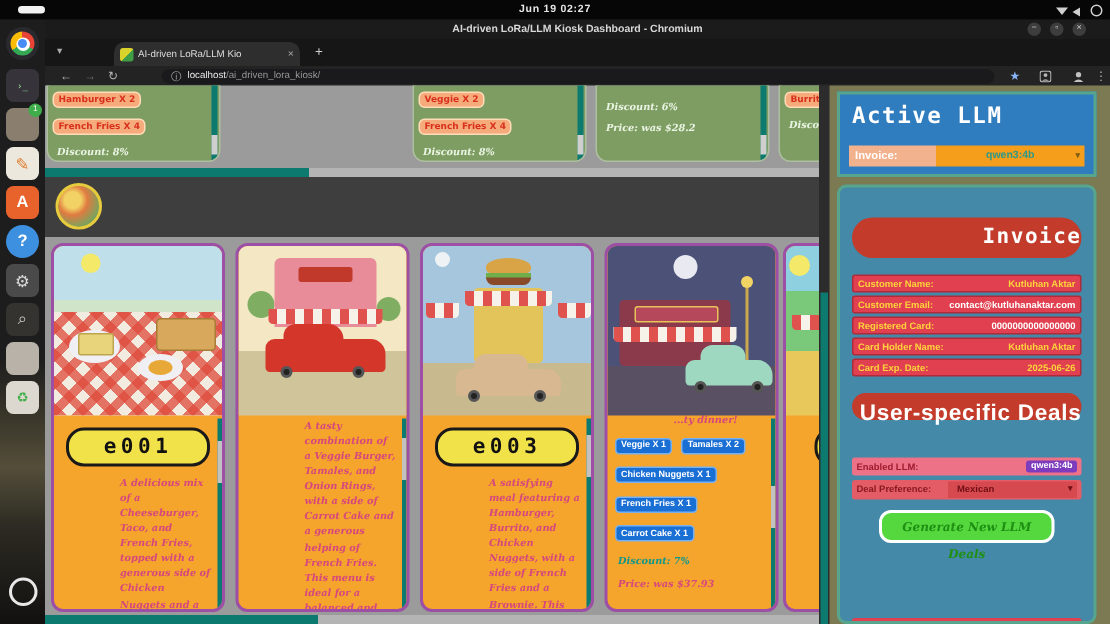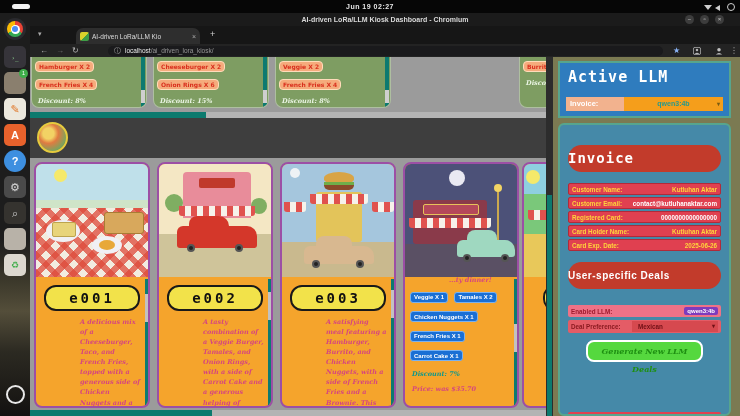--- a/index.html
+++ b/index.html
@@ -60,21 +60,21 @@
   #vthumb{position:absolute;left:1px;top:138px;width:5px;height:221px;background:#0c7a6e;}
   
   #rpanel{position:absolute;left:553px;top:57px;width:187px;height:359px;background:#7b7a52;}
   #cardA{position:absolute;left:5px;top:4px;width:173px;height:57px;background:#2f7cbe;border:2px solid #57a58d;border-radius:0;box-sizing:border-box;}
   #allm{margin:5px 0 0 8px;font-family:"DejaVu Sans Mono",monospace;font-weight:bold;font-size:15px;color:#fff;letter-spacing:1px;}
   #chrow{position:absolute;left:6px;right:6px;top:34px;height:14px;display:flex;}
   #chlabel{width:58px;background:#f2b28e;color:#fff;font-weight:bold;font-size:7.5px;line-height:14px;padding-left:4px;box-sizing:border-box;}
   #chselect{flex:1;background:#f59e1b;color:#29998a;font-weight:bold;font-size:7px;line-height:14px;text-align:center;position:relative;}
   #chselect .caret{position:absolute;right:3px;top:0;color:#7c5c12;font-size:6px;}
   #cardB{position:absolute;left:5px;top:66px;width:173px;height:293px;background:#4589a8;border:2px solid #57a58d;border-radius:6px;box-sizing:border-box;overflow:hidden;}
-  .redpill{position:absolute;background:#c23b2b;border-radius:14px;color:#fff;text-align:left;
+  .redpill{position:absolute;background:#c23b2b;border-radius:14px;color:#fff;text-align:right;
     font-family:"DejaVu Sans Mono",monospace;font-weight:bold;}
   .irow{position:relative;height:12px;margin:0 8px 2px 8px;background:#e04050;border:1px solid #b12a3a;border-radius:2px;box-sizing:border-box;
     display:flex;justify-content:space-between;align-items:center;padding:0 3px;}
   .ilabel{font-size:6.3px;font-weight:bold;color:#ffd43b;}
   .ival{font-size:6.3px;font-weight:bold;}
   .val-y{color:#ffd43b;} .val-w{color:#fff;}
   #enrow{position:absolute;left:8px;right:8px;top:180px;height:12px;background:#ee7287;border-radius:2px;display:flex;justify-content:space-between;align-items:center;padding:0 3px;box-sizing:border-box;}
   #enlabel{font-size:6.3px;font-weight:bold;color:#9e1b2e;}
   #enval{background:#7d3bbd;color:#fff;font-size:6px;font-weight:bold;border-radius:2px;padding:1px 3px;}
   #prefrow{position:absolute;left:8px;right:8px;top:195px;height:13px;background:#e45c66;border-radius:2px;display:flex;align-items:center;box-sizing:border-box;padding:0 3px;}
@@ -171,31 +171,31 @@
     <span class="navic" style="left:700px;">⋮</span>
   </div>
 
   <div id="topmenus">
     <div class="gcard" style="left:2px;">
       <span class="badge-o">Hamburger X 2</span><span class="badge-o">French Fries X 4</span>
       <div class="gtext">Discount: 8%</div>
       
       <div class="gvbar"></div><div class="gvthumb"></div>
     </div>
-    <div class="gcard" style="left:124px;">
-      <span class="badge-o">Cheeseburger X 2</span><span class="badge-o">Onion Rings X 6</span>
-      <div class="gtext">Discount: 15%</div>
-      
-      <div class="gvbar"></div><div class="gvthumb"></div>
-    </div>
     <div class="gcard" style="left:246px;">
       <span class="badge-o">Veggie X 2</span><span class="badge-o">French Fries X 4</span>
       <div class="gtext">Discount: 8%</div>
       
       <div class="gvbar"></div><div class="gvthumb"></div>
+    </div>
+    <div class="gcard" style="left:368px;">
+      <div class="gtext" style="margin-top:12px;">Discount: 6%</div>
+      <div class="gtext">Price: was $28.2</div>
+      <div class="gvbar"></div>
+        <div class="gvthumb"></div>
     </div>
     <div class="gcard" style="left:490px;">
       <span class="badge-o">Burrito X</span>
       <div class="gtext">Discount:</div>
     </div>
     <div class="hscroll" style="top:55px;">
         <div class="hthumb" style="width:176px;"></div>
       </div>
   </div>
 
@@ -228,21 +228,20 @@
         <div style="position:absolute;left:6px;top:30px;width:18px;height:18px;border-radius:50%;background:#7fae62;"></div>
         <div style="position:absolute;right:4px;top:34px;width:16px;height:16px;border-radius:50%;background:#7fae62;"></div>
         <div style="position:absolute;left:24px;top:8px;width:68px;height:46px;background:#e88c9a;border-radius:4px 4px 0 0;"></div>
         <div style="position:absolute;left:40px;top:14px;width:36px;height:10px;background:#c0392b;border-radius:2px;"></div>
         <div class="awning" style="left:20px;top:42px;width:76px;"></div>
         <div class="car" style="left:18px;top:62px;width:80px;height:22px;background:#d4372a;"></div>
         <div style="position:absolute;left:30px;top:52px;width:40px;height:14px;background:#d4372a;border-radius:8px 10px 0 0;"></div>
         <div class="wheel" style="left:28px;top:80px;"></div>
           <div class="wheel" style="left:76px;top:80px;"></div>
       </div>
-      <div class="pill">e002</div>
       <div class="ddesc">A tasty combination of a Veggie Burger, Tamales, and Onion Rings, with a side of Carrot Cake and a generous helping of French Fries. This menu is ideal for a balanced and flavorful meal.</div>
       <div class="dvbar"></div>
         <div class="dvthumb" style="top:128px;"></div>
     </div>
 
     <div class="dcard" style="left:250px;">
       <div class="dimg" style="background:linear-gradient(#a5c6dd 0 78px,#c9b98e 78px 100%);">
         <div style="position:absolute;left:8px;top:4px;width:10px;height:10px;border-radius:50%;background:#eef2f5;"></div>
         <div style="position:absolute;left:34px;top:28px;width:46px;height:50px;background:#e3c45a;border-radius:3px;"></div>
         <div class="bun" style="left:42px;top:8px;width:30px;height:12px;background:#d9a445;"></div>
@@ -281,21 +280,21 @@
       </div>
       <div class="ddesc" style="margin-top:-4px;white-space:nowrap;overflow:hidden;">...ty dinner!</div>
       <div style="padding-left:4px;">
         <span class="badge-b">Veggie X 1</span>
         <span class="badge-b">Tamales X 2</span><br>
         <span class="badge-b">Chicken Nuggets X 1</span><br>
         <span class="badge-b">French Fries X 1</span>
         <span class="badge-b">Carrot Cake X 1</span>
       </div>
       <div class="dteal">Discount: 7%</div>
-      <div class="dpink">Price: was $35.70</div>
+      <div class="dpink">Price: was $37.93</div>
       <div class="dvbar"></div>
         <div class="dvthumb" style="top:160px;"></div>
     </div>
 
     <div class="dcard" style="left:492px;">
       <div class="dimg" style="background:linear-gradient(#8ecfe0 0 30px,#7ac87a 30px 70px,#e8c85a 70px 100%);">
         <div style="position:absolute;left:2px;top:6px;width:14px;height:14px;border-radius:50%;background:#f5e96a;"></div>
         <div class="awning" style="left:4px;top:46px;width:40px;"></div>
       </div>
       <div class="pill" style="width:70px;"></div>
@@ -348,21 +347,21 @@
         <div class="irow">
           <span class="ilabel">Card Holder Name:</span>
           <span class="ival val-y">Kutluhan Aktar</span>
         </div>
         <div class="irow">
           <span class="ilabel">Card Exp. Date:</span>
           <span class="ival val-y">2025-06-26</span>
         </div>
       </div>
 
-      <div class="redpill" style="left:8px;right:8px;top:137px;height:27px;line-height:27px;font-size:10px;font-family:'Liberation Sans',sans-serif;letter-spacing:.5px;">User-specific Deals</div>
+      <div class="redpill" style="left:8px;right:8px;top:137px;height:18px;line-height:27px;font-size:15px;font-family:'Liberation Sans',sans-serif;letter-spacing:.5px;">User-specific Deals</div>
 
       <div id="enrow">
         <span id="enlabel">Enabled LLM:</span>
         <span id="enval">qwen3:4b</span>
       </div>
 
       <div id="prefrow">
         <span id="preflabel">Deal Preference:</span>
         <div id="prefselect">
           <span>Mexican</span>

